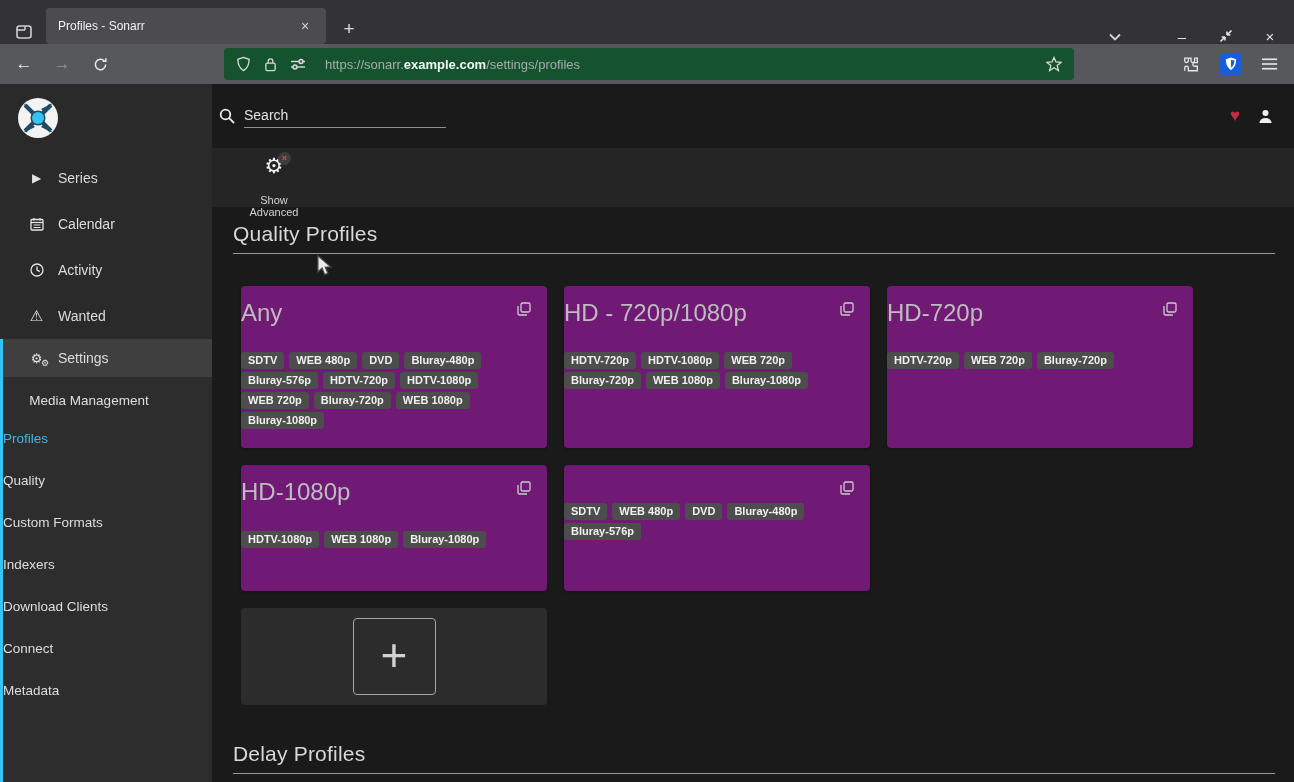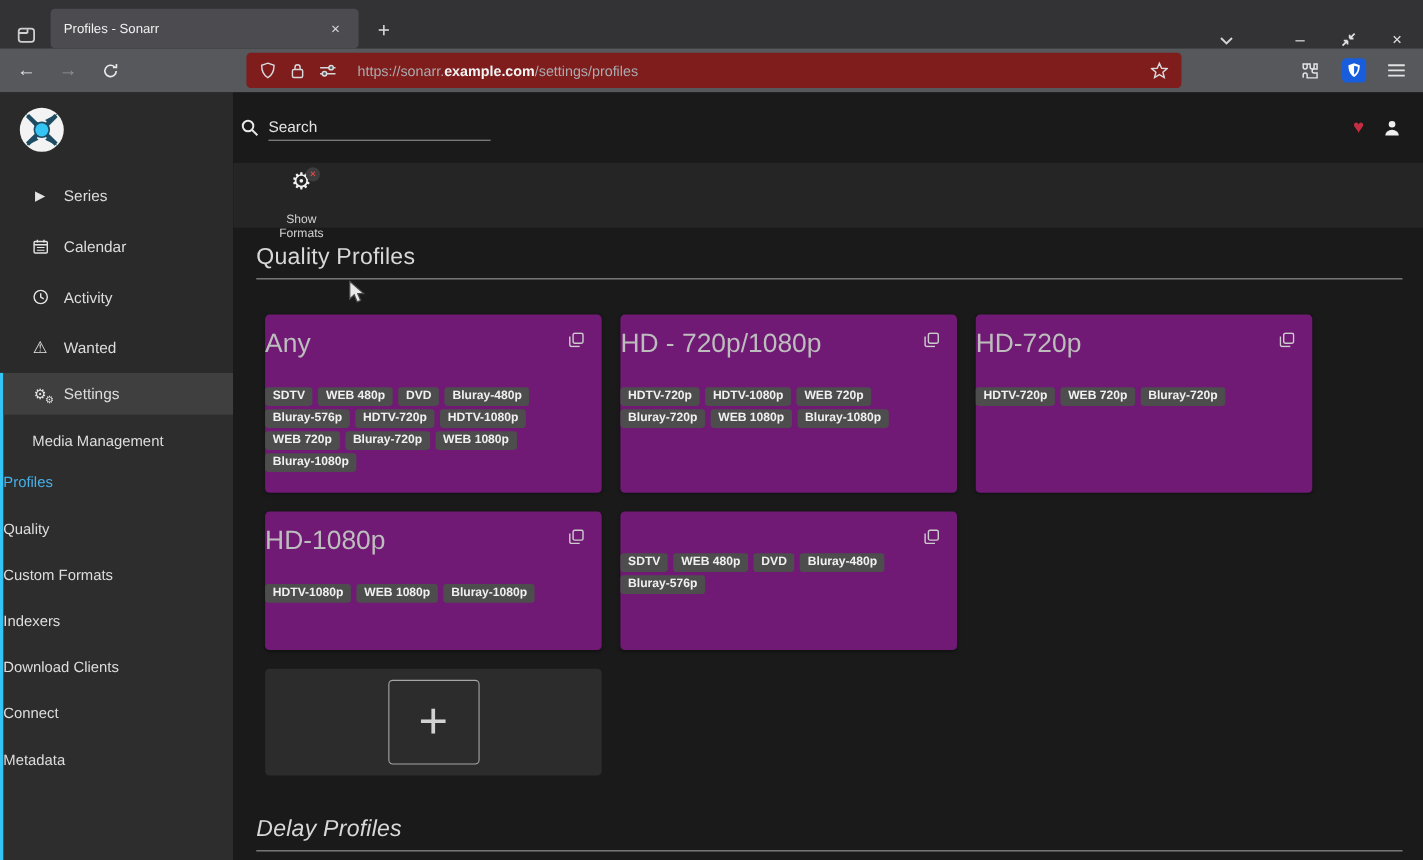--- a/index.html
+++ b/index.html
@@ -17,21 +17,21 @@
   .tab-spacer { flex:1; }
   .tabs-chevron { color:#d3d3d5; margin-right:52px; display:flex; }
   .win-controls { display:flex; align-items:center; gap:28px; margin-right:16px; color:#e2e2e4; }
   .win-controls > span { display:flex; align-items:center; justify-content:center; width:16px; height:16px; }
   .win-min { font-size:15px; }
   .win-close { font-size:15px; }
 
   .navbar { height:40px; background:#57585b; display:flex; align-items:center; padding:0 12px; }
   .nav-btn { width:24px; display:flex; align-items:center; justify-content:center; margin-right:14px; color:#e9e9ea; font-size:17px; }
   .nav-btn.disabled { color:#94969a; }
-  .urlbar { margin-left:98px; width:850px; height:32px; background:#7f1d1d; border-radius:4px; display:flex; align-items:center; padding:0 12px; }
+  .urlbar { margin-left:98px; width:850px; height:32px; background:#14532d; border-radius:4px; display:flex; align-items:center; padding:0 12px; }
   .urlbar .uicon { display:flex; color:#d9d9db; margin-right:13px; }
   .url-text { margin-left:6px; font-size:13px; color:#a9abae; white-space:nowrap; }
   .url-text b { color:#f4f4f5; font-weight:700; }
   .url-star { margin-left:auto; color:#d9d9db; font-size:16px; display:flex; }
   .nav-right { margin-left:auto; display:flex; align-items:center; gap:19px; padding-right:4px; }
   .nav-right .ricon { display:flex; color:#e3e3e5; }
   .bw-badge { width:22px; height:22px; border-radius:4px; display:flex; align-items:center; justify-content:center; color:#fff; }
 
   
   .app { display:flex; height:698px; }
@@ -71,21 +71,21 @@
   .grid .card:nth-child(-n+3) { height:162px; }
   .grid .card:nth-child(n+4) { height:126px; }
   .card-title { font-size:24px; font-weight:300; color:#bdbdbd; }
   .clone-btn { position:absolute; top:16px; right:16px; color:#cccccc; display:flex; cursor:pointer; }
   .tags { margin-top:25px; display:flex; flex-wrap:wrap; gap:3px 5px; }
   .tag { background:#4d4d4d; color:#f0f0f0; font-size:11px; font-weight:600; padding:2px 7px 3px; border-radius:3px; white-space:nowrap; }
   .add-row { margin:17px 0 0 8px; }
   .add-card { width:306px; height:97px; background:#2c2c2c; border-radius:4px; display:flex; align-items:center; justify-content:center; cursor:pointer; }
   .plus-box { width:83px; height:77px; border:1px solid #a5a5a5; border-radius:4px; display:flex; align-items:center; justify-content:center; }
   .plus-glyph { font-size:46px; font-weight:200; color:#d2d2d2; line-height:1; margin-top:-4px; }
-  .delay-title { margin-top:37px;font-style:italic; }
+  .delay-title { margin-top:37px; }
 
   .cursor { position:absolute; left:316px; top:255px; pointer-events:none; }
 </style>
 </head>
 <body>
 
 <div class="screen">
 
   <div class="tabbar">
     <div class="ffview">
@@ -274,21 +274,21 @@
         </div>
       </div>
 
       <div class="toolstrip">
         <div class="adv-btn">
           <span class="adv-icon">
             <span>⚙</span>
             <span class="adv-badge">×</span>
           </span>
           <span class="adv-label">
-            <span>Show</span><br><span>Formats</span>
+            <span>Show</span><br><span>Advanced</span>
           </span>
         </div>
       </div>
 
       <div class="content">
         <h1 class="section-title">Quality Profiles</h1>
         <hr class="section-rule">
         <div class="grid" id="cards-grid">
             <article class="card">
               <div class="card-title">Any</div>

